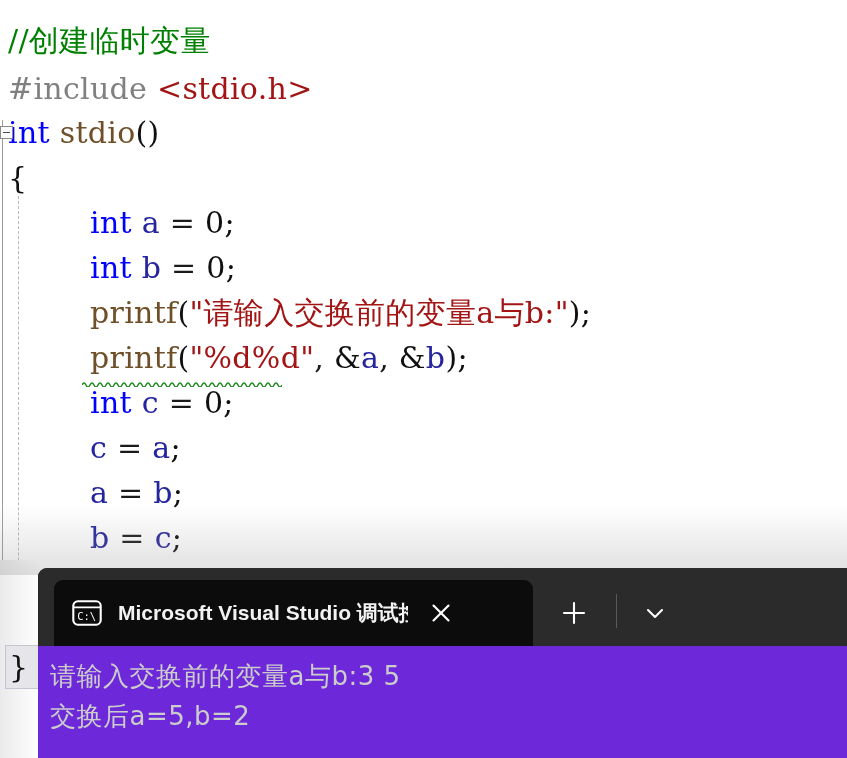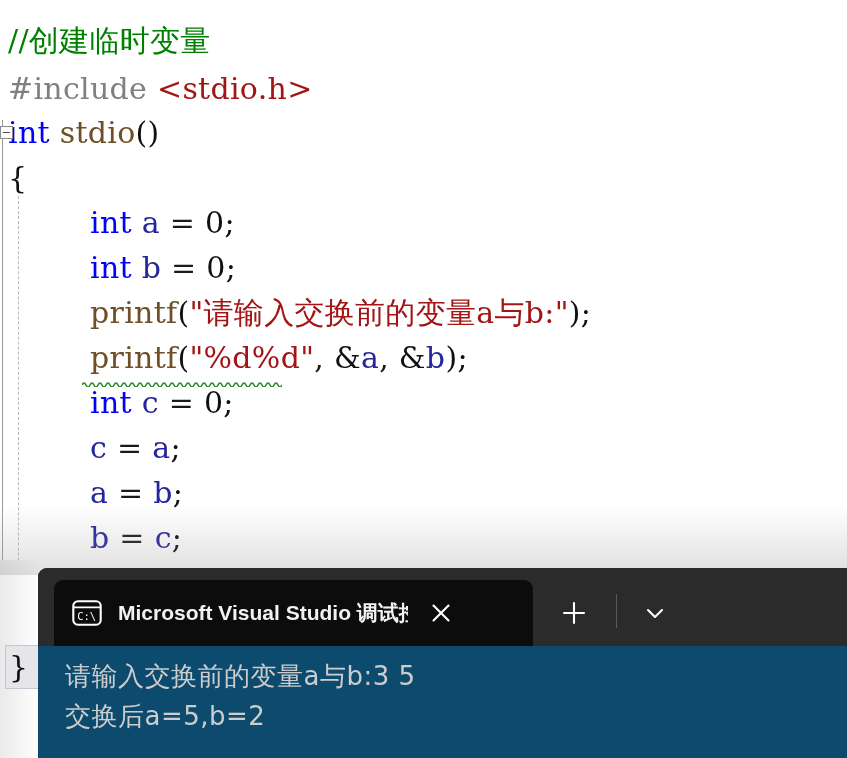--- a/index.html
+++ b/index.html
@@ -236,22 +236,22 @@
     align-items: center;
     justify-content: center;
   }
 
   .console-body {
     position: absolute;
     left: 0;
     top: 78px;
     width: 809px;
     height: 112px;
-    background: #0c4a6e;
-    padding: 10px 0 0 27px;
+    background: #6d28d9;
+    padding: 10px 0 0 12px;
   }
 
   .console-line {
     font-family: "DejaVu Sans", "Liberation Sans", sans-serif;
     font-size: 26px;
     line-height: 40px;
     color: #cccccc;
     white-space: pre;
     letter-spacing: 0.5px;
   }

